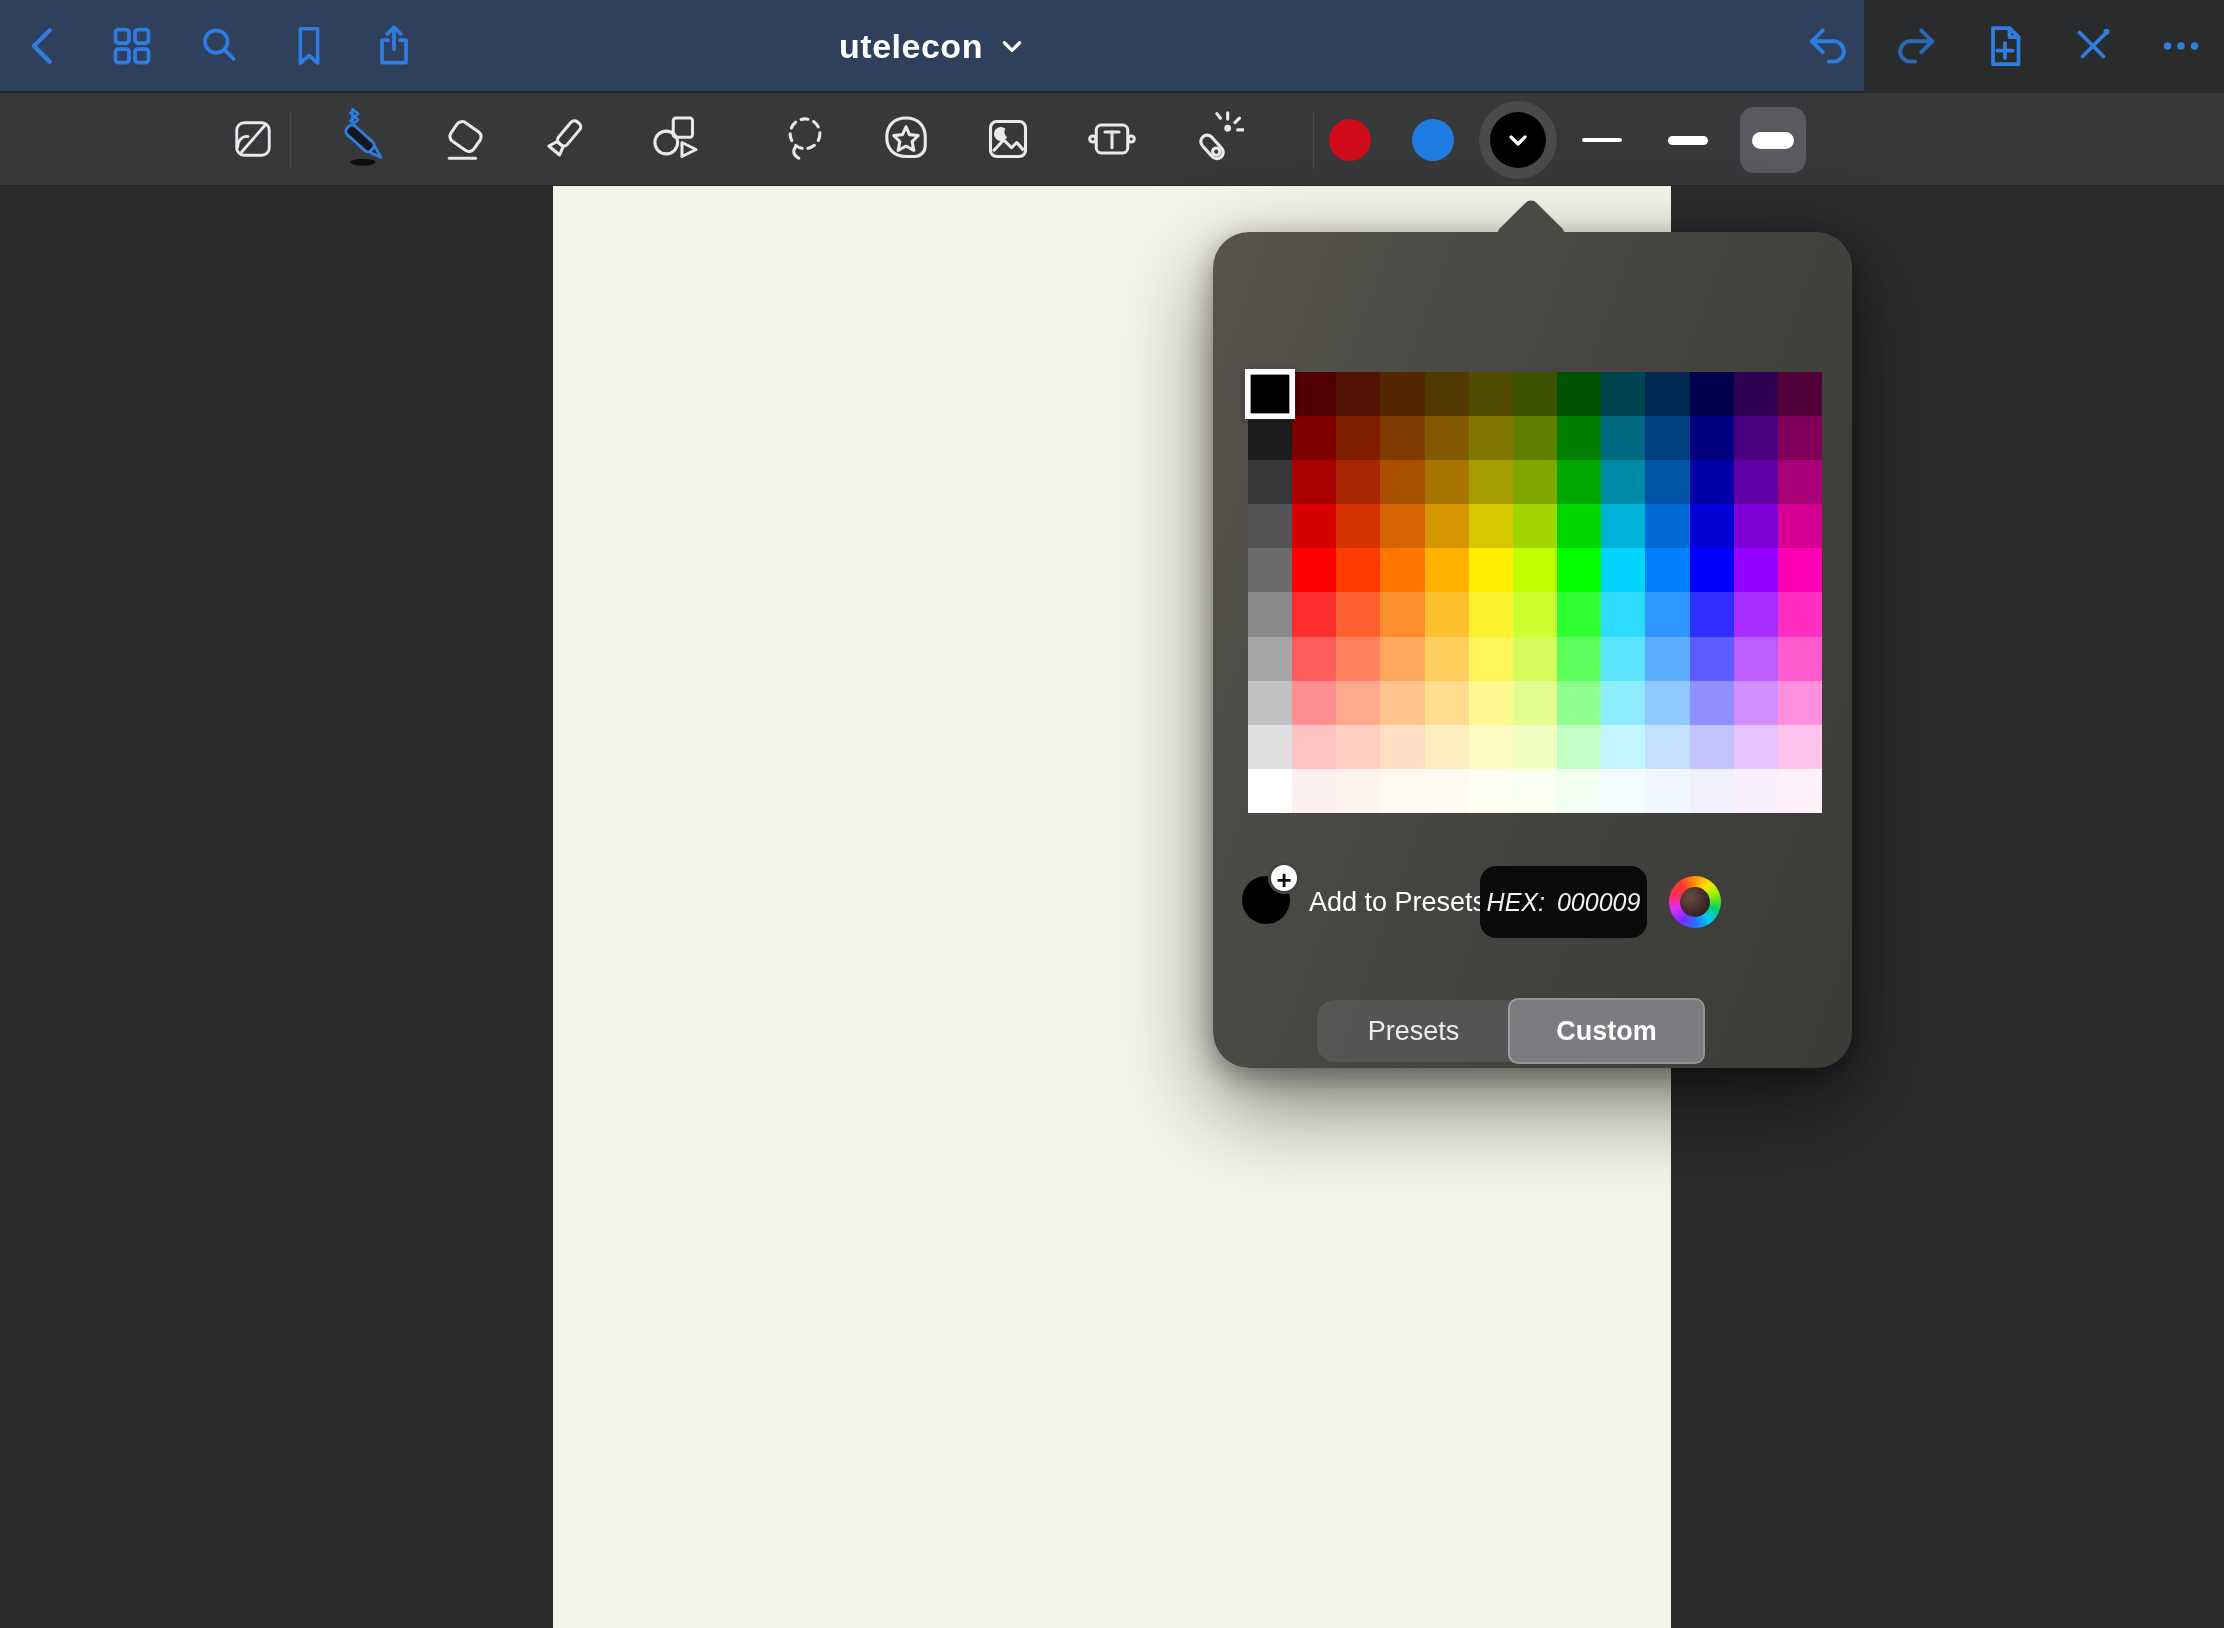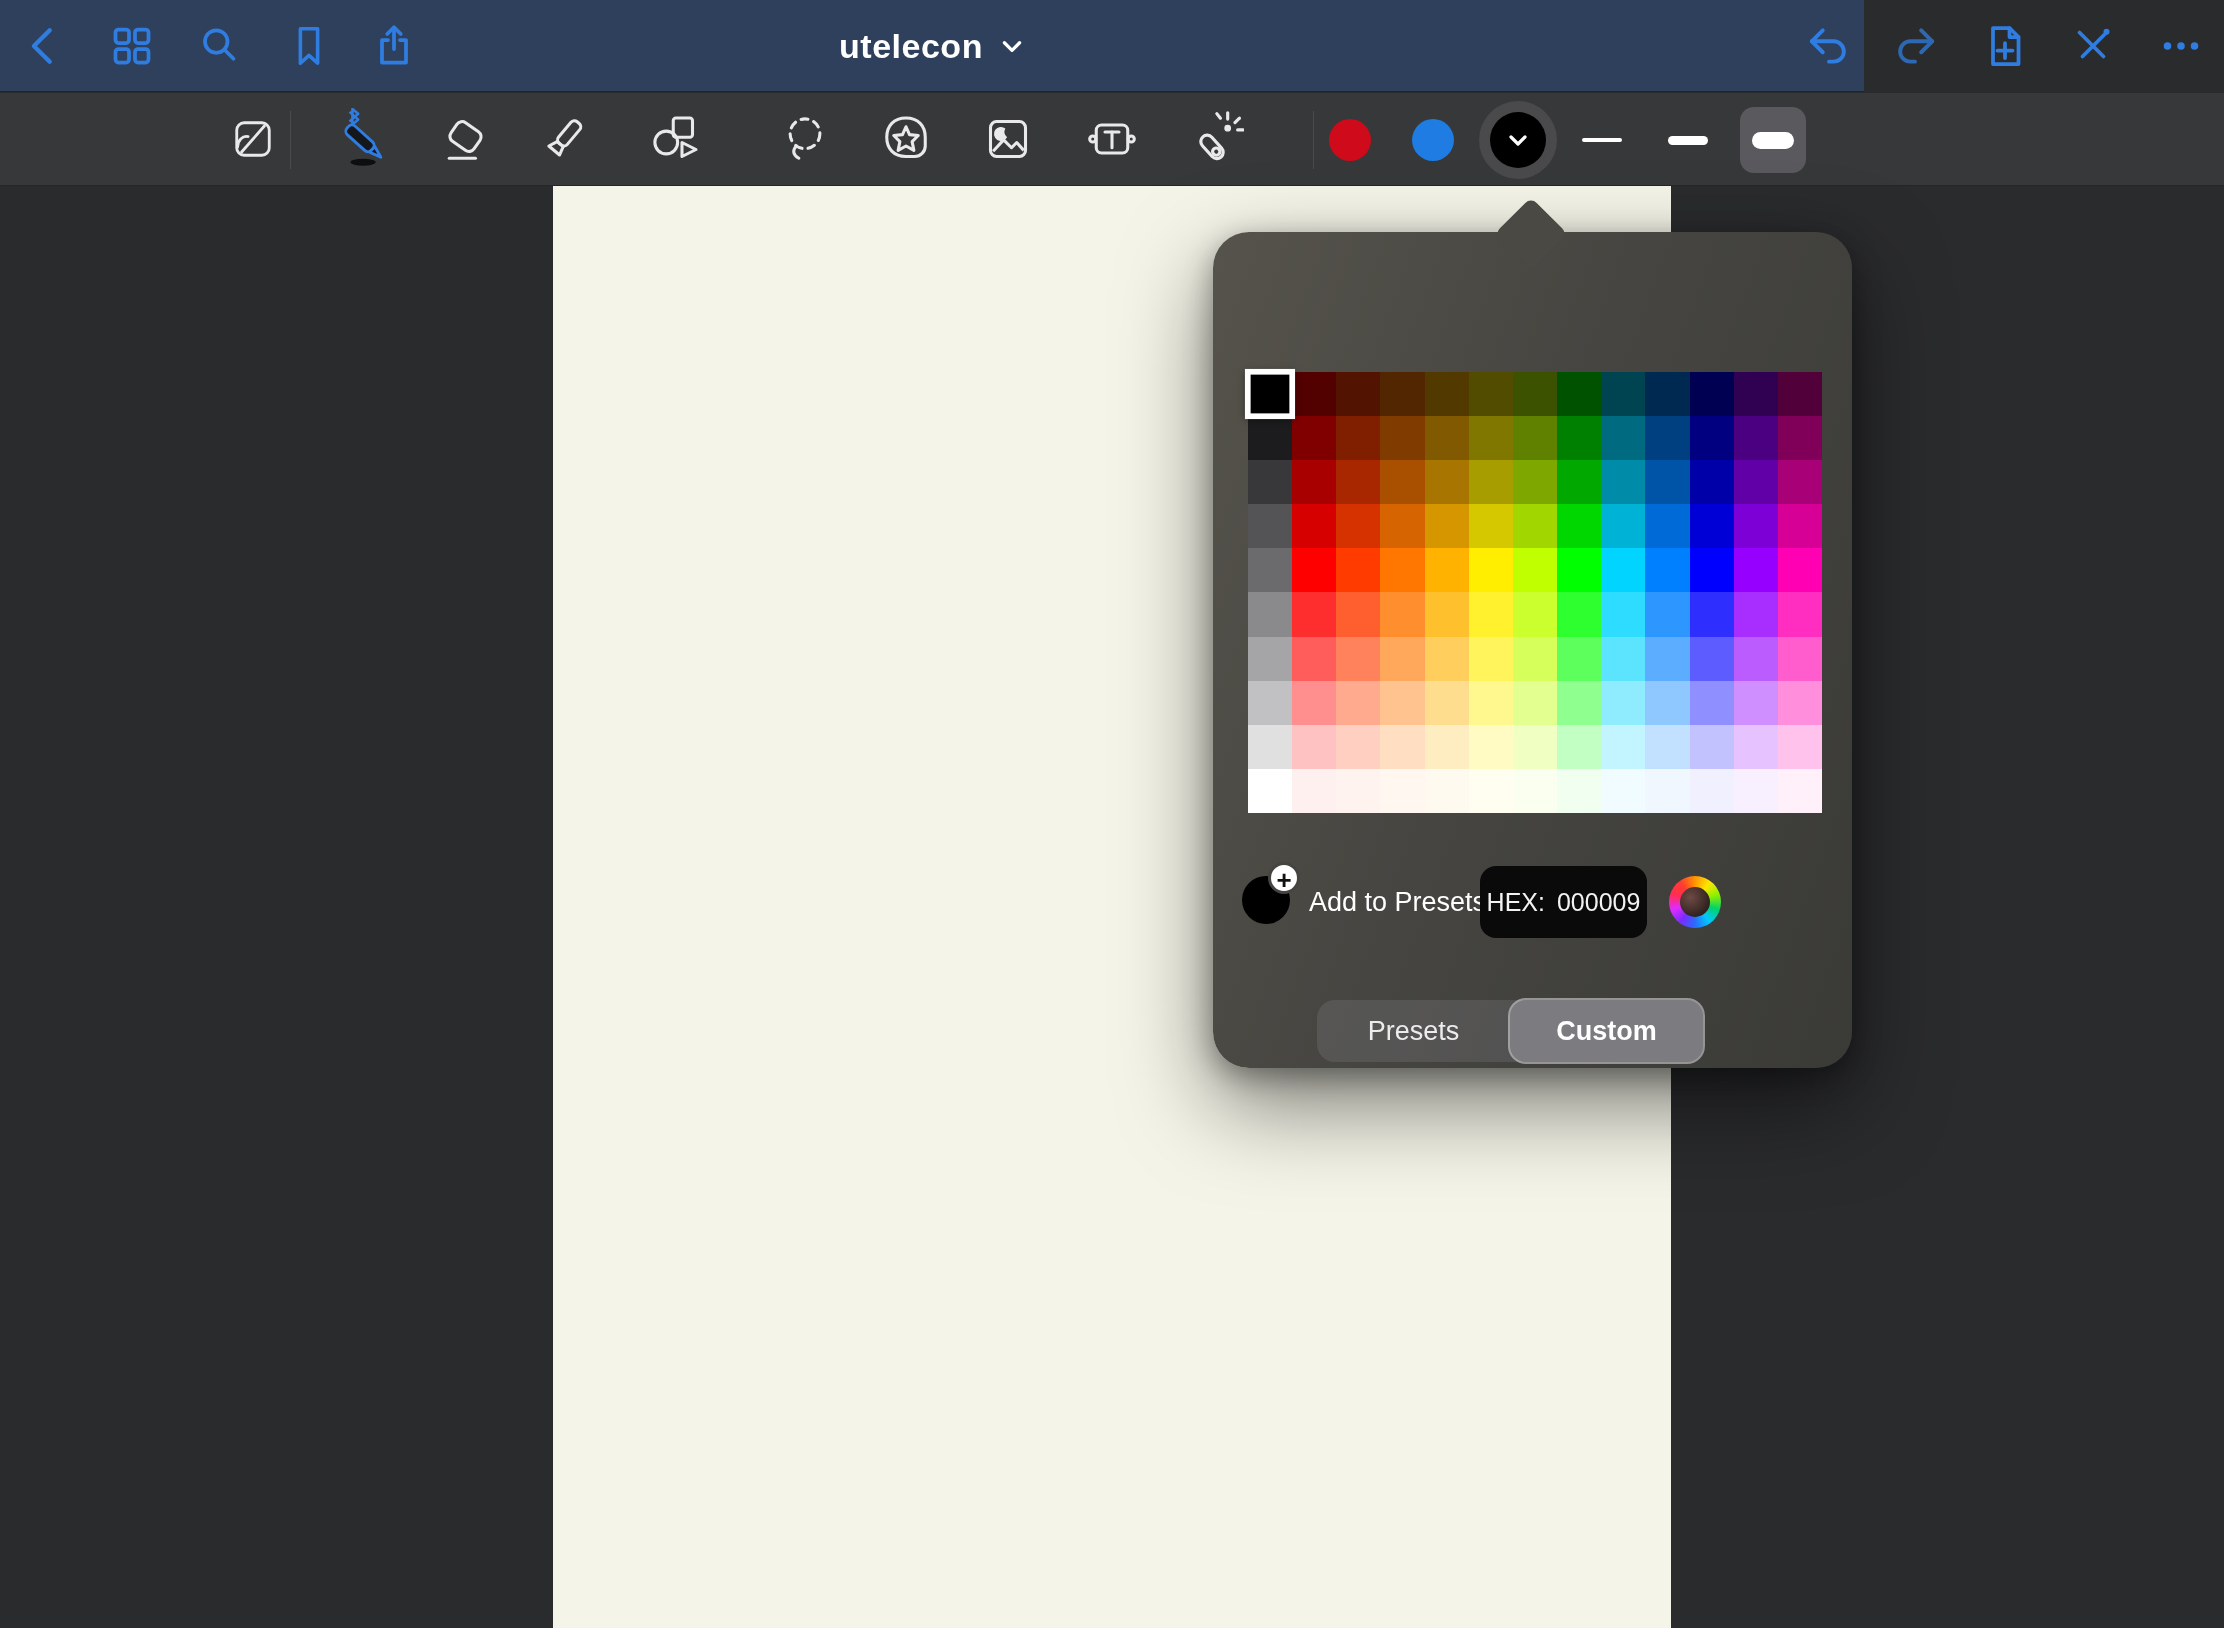--- a/index.html
+++ b/index.html
@@ -102,39 +102,39 @@
     background:#fff;color:#111;font-size:26px;font-weight:700;line-height:30px;
     text-align:center;border:3px solid #454440;
   }
   .presets-label{
     position:absolute;left:96px;top:0;height:100px;display:flex;align-items:center;
     color:#fff;font-size:27px;
   }
   .hex-box{
     position:absolute;left:267px;top:14px;width:167px;height:72px;border-radius:16px;
     background:#0a0a0a;display:flex;align-items:center;justify-content:center;gap:12px;
-    color:#f2f2f2;font-size:25px;
+    color:#f2f2f2;font-size:25px;font-style:italic;
   }
   .color-wheel{
     position:absolute;left:456px;top:24px;width:52px;height:52px;border-radius:50%;
     border:none;padding:0;cursor:pointer;
     background:conic-gradient(#ff9500,#ffe600,#8ef000,#00d26a,#00c8ff,#2a6bff,#7a2bff,#e12bff,#ff2d55,#ff3b30,#ff9500);
     display:flex;align-items:center;justify-content:center;
   }
   .color-wheel .core{
     width:30px;height:30px;border-radius:50%;
     background:radial-gradient(circle at 35% 35%, #6e4a44, #30221f 70%);
   }
 
   .segmented{
     position:absolute;left:104px;top:768px;width:386px;height:62px;border-radius:18px;
     background:rgba(130,130,138,.28);display:flex;
   }
   .segment{
-    flex:1;border:none;background:none;border-radius:16px;cursor:pointer;
+    flex:1;border:none;background:none;border-radius:8px;cursor:pointer;
     color:#ececec;font-size:27px;display:flex;align-items:center;justify-content:center;
     font-family:inherit;
   }
   .segment.selected{
     background:#7b7b80;color:#fff;font-weight:700;
     box-shadow:0 0 0 2px rgba(255,255,255,.45);
   }
 </style>
 </head>
 <body>

